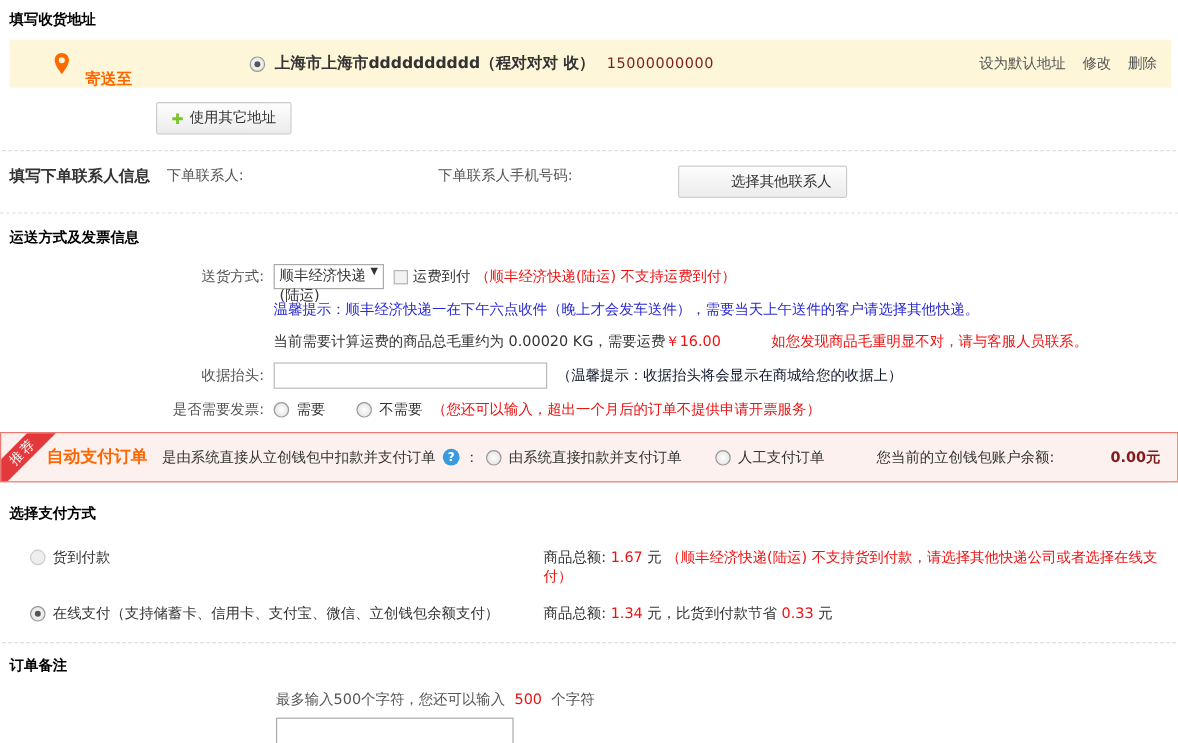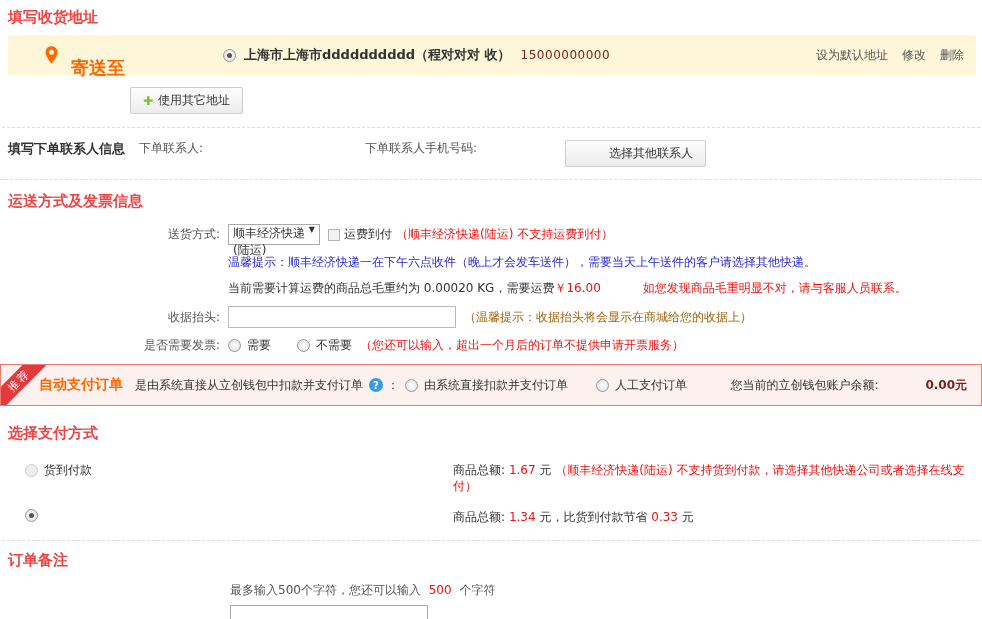--- a/index.html
+++ b/index.html
@@ -3,29 +3,29 @@
 <meta charset="utf-8">
 <style>
   * { box-sizing: border-box; margin: 0; padding: 0; }
   html,body { width: 982px; background: #fff; }
   body {
     font-family: "DejaVu Sans", "Liberation Sans", sans-serif;
     font-size: 12px; color: #333;
   }
   .page { width: 982px; min-height: 619px; position: relative; padding-top: 4px; }
 
-  .sec-title { font-weight: bold; font-size: 15px; color: #ef4444; padding: 4px 0 4px 8px; }
+  .sec-title { font-weight: bold; font-size: 12px; color: #000000; padding: 4px 0 4px 8px; }
 
   
   .addr-banner {
     margin: 4px 6px 0 8px; height: 40px; background: #fdf6d8;
     display: flex; align-items: center;
   }
   .pin-icon { margin-left: 36px; display: inline-flex; }
-  .shipto { color: #ff6600; font-weight: bold; margin-left: 12px; font-size: 18px; margin-top: 26px; }
+  .shipto { color: #ff6600; font-weight: bold; margin-left: 12px; font-size: 13px; margin-top: 26px; }
   .addr-radio { margin-left: 98px; }
   .addr-text { font-weight: bold; margin-left: 8px; font-size: 13px; }
   .addr-phone { color: #7f1d1d; margin-left: 10px; letter-spacing: .5px; }
   .addr-links { margin-left: auto; margin-right: 12px; color: #555; display: flex; gap: 14px; }
   .addr-links span { cursor: pointer; }
 
   
   .radio {
     display: inline-block; width: 13px; height: 13px; border-radius: 50%;
     border: 1px solid #999; background: radial-gradient(#fff, #ddd);
@@ -69,21 +69,21 @@
   .form-label { width: 228px; text-align: right; padding-right: 8px; color: #555; flex: none; }
   .selectbox {
     display: inline-flex; align-items: flex-start; justify-content: space-between;
     border: 1px solid #aaa; background: #fff; width: 92px; height: 21px;
     padding: 0 4px; cursor: pointer;
   }
   .selectbox .arrow { font-size: 8px; color: #333; }
   .gap8 { margin-left: 8px; } .gap4 { margin-left: 4px; }
   .red { color: #ee1111; }
   .blue { color: #2a2ad2; }
-  .gray { color: #a16207; }
+  .gray { color: #0f172a; }
   .textinput { width: 228px; height: 22px; border: 1px solid #bbb; padding: 2px 4px; font-family: inherit; font-size: 12px; }
   .warn-gap { margin-left: 42px; }
   .radio-label { margin-left: 6px; }
   .invoice-opt2 { margin-left: 26px; }
 
   
   .autopay {
     position: relative; overflow: hidden; margin: 10px 0 14px 0;
     border: 1px solid #e87a72; background: #fdf1ef; height: 42px;
     display: flex; align-items: center;
@@ -235,20 +235,21 @@
       <span>商品总额:</span>
       <span class="red">1.67</span>
       <span>元</span>
       <span class="red">（顺丰经济快递(陆运) 不支持货到付款，请选择其他快递公司或者选择在线支付）</span>
     </span>
   </div>
 
   <div class="pay-row">
     <span class="pay-left">
       <span class="radio checked"></span>
+      <span class="radio-label">在线支付（支持储蓄卡、信用卡、支付宝、微信、立创钱包余额支付）</span>
     </span>
     <span class="pay-right">
       <span>商品总额:</span>
       <span class="red">1.34</span>
       <span>元，比货到付款节省</span>
       <span class="red">0.33</span>
       <span>元</span>
     </span>
   </div>
 

